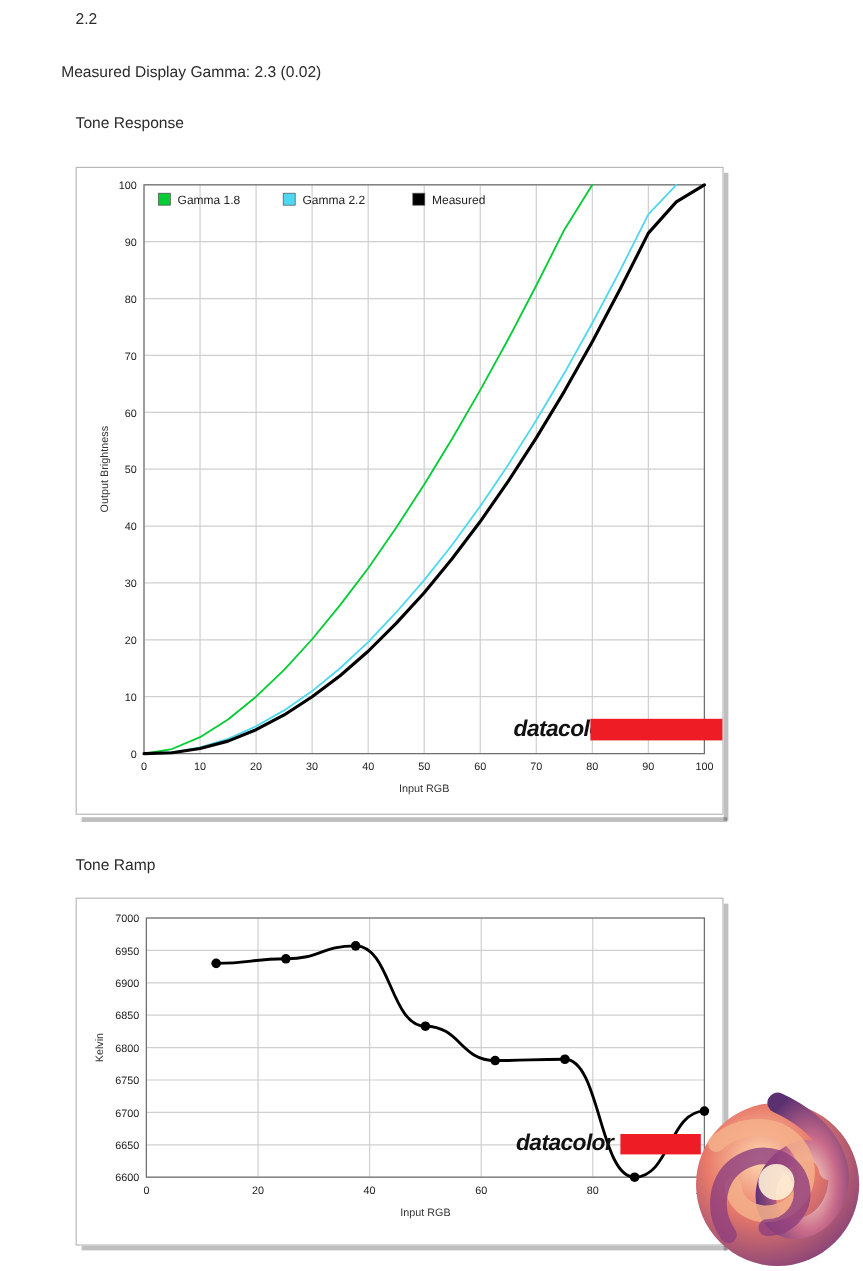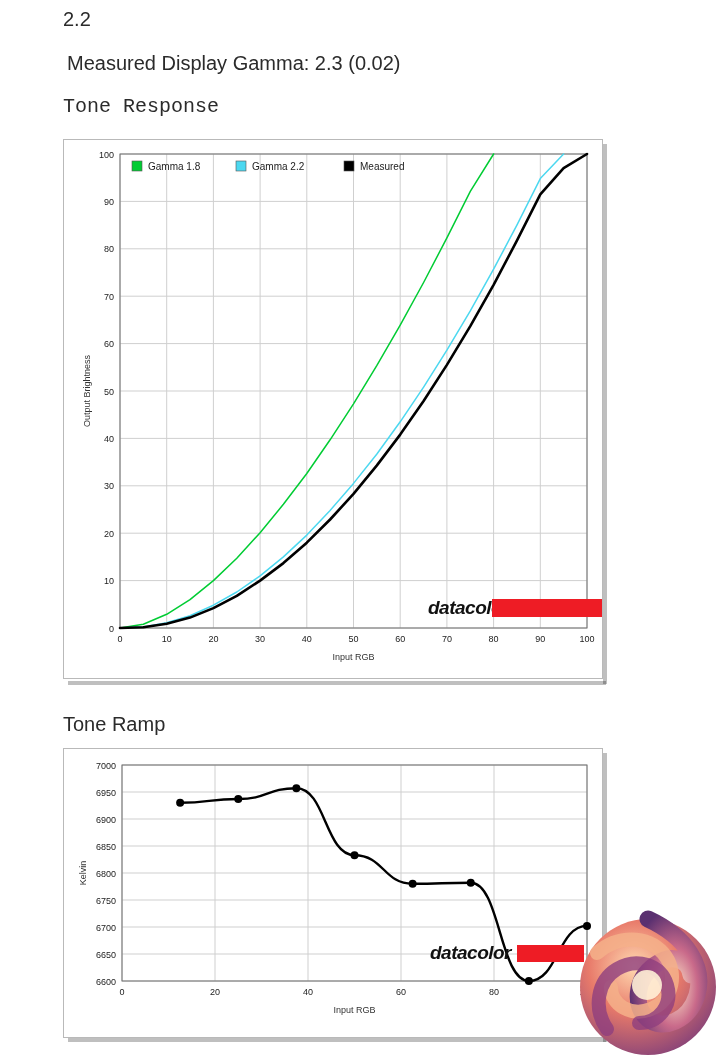--- a/index.html
+++ b/index.html
@@ -16,27 +16,27 @@
     overflow: hidden;
   }
   .page {
     position: absolute;
     left: 0; top: 0;
     width: 719px;
     height: 1059px;
   }
   .text-line {
     position: absolute;
-    font-size: 20px;
+    font-size: 13px;
     color: #2b2b2b;
     white-space: nowrap;
   }
   #gamma-value-line { left: 63px; top: 8px; }
-  #measured-gamma-line { left: 67px; top: 52px; }
-  #tone-response-heading { left: 63px; top: 95px; font-family: Liberation Mono, monospace; }
+  #measured-gamma-line { left: 51px; top: 52px; }
+  #tone-response-heading { left: 63px; top: 95px; }
   #gray-ramp-heading { left: 63px; top: 713px; }
 
   .chart-frame {
     position: absolute;
     background: #ffffff;
     border: 1px solid #b9b9b9;
     box-sizing: border-box;
   }
   #tone-chart-frame {
     left: 63px; top: 139px;

